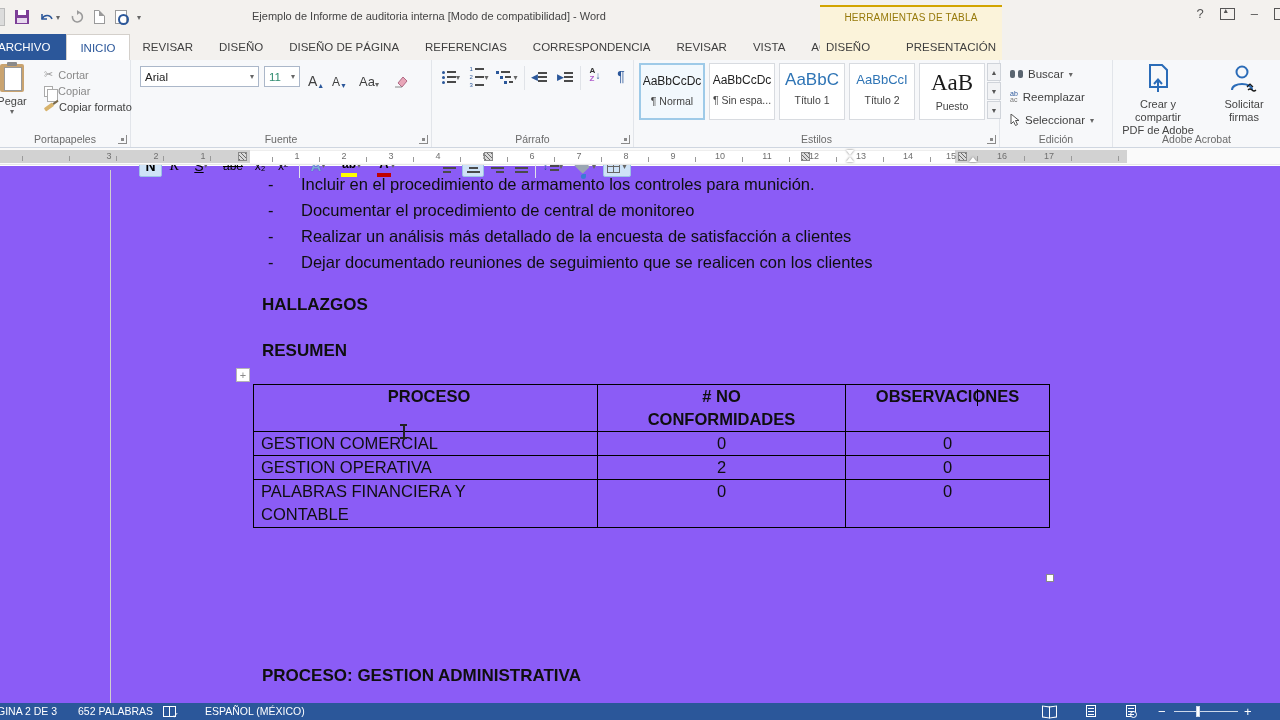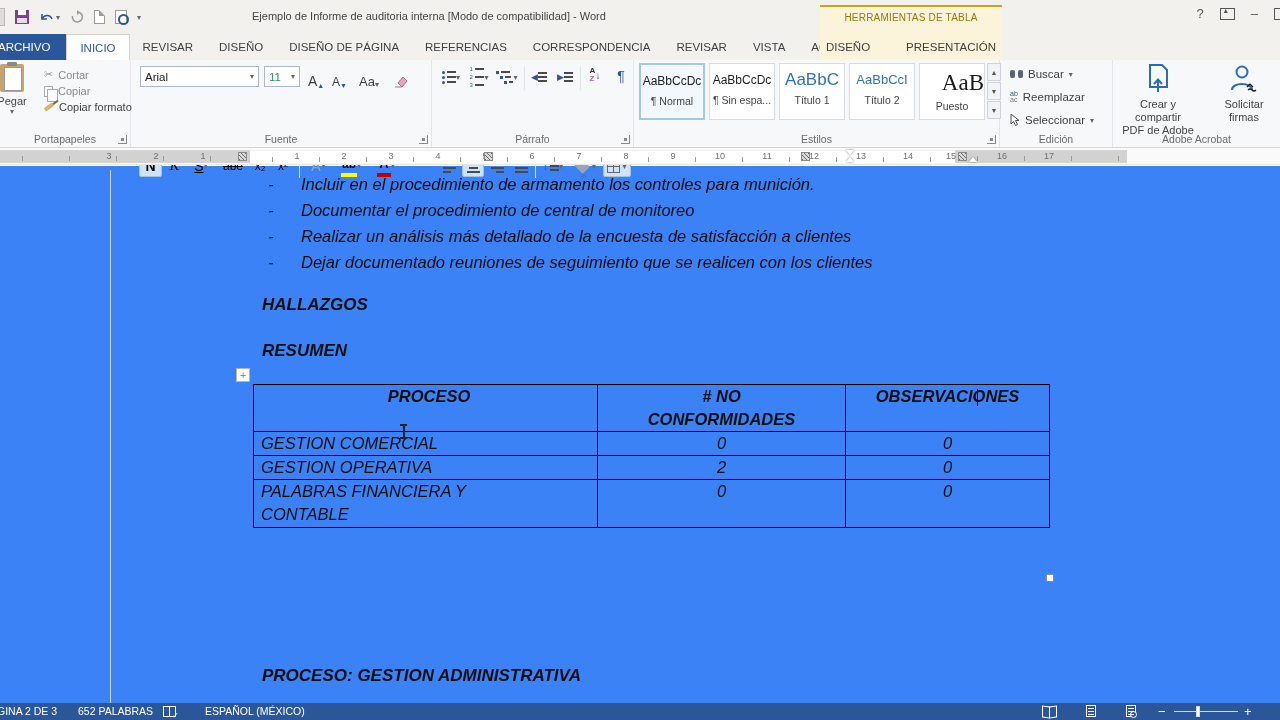--- a/index.html
+++ b/index.html
@@ -86,21 +86,21 @@
                linear-gradient(to bottom,transparent 5px,#666 5px 6px,transparent 6px); }
   .ico-bucket { width:12px; height:10px; background:#9aa6b2; transform:rotate(45deg); border-radius:1px; position:relative; }
   .ico-bucket::after { content:""; position:absolute; right:-5px; bottom:-4px; width:5px; height:5px; background:#3b7bd4; border-radius:50% 0 50% 50%; transform:rotate(-45deg); }
 
   
   .stylecard { position:absolute; top:3px; width:66px; height:57px; background:#fff; border:1px solid #d8dbe0; text-align:center; padding-top:9px; }
   .stylecard.selected { border:2px solid #9ecae8; background:#f2f8fd; }
   .stylecard .sample { font-size:12px; color:#222; line-height:14px; white-space:nowrap; overflow:hidden; }
   .stylecard .sample.h1 { font-size:17px; color:#2e74b5; }
   .stylecard .sample.h2 { font-size:13px; color:#2e74b5; }
-  .stylecard .sample.title { font-size:23px; font-family:"Liberation Serif", serif; color:#1a1a1a; line-height:20px;text-align:right; }
+  .stylecard .sample.title { font-size:23px; font-family:"Liberation Serif", serif; color:#1a1a1a; line-height:20px; }
   .stylecard .sname { font-size:10.5px; color:#444; margin-top:7px; white-space:nowrap; overflow:hidden; }
   .gal-arrows { position:absolute; display:flex; flex-direction:column; gap:1px; }
   .gal-arrows div { width:14px; height:18px; border:1px solid #d0d4da; background:#f2f3f5; font-size:7px; color:#555; text-align:center; line-height:17px; }
 
   
   .edrow { position:absolute; display:flex; align-items:center; gap:5px; font-size:11.5px; color:#3f3f3f; white-space:nowrap; }
   .ico-binoc { width:13px; height:8px; position:relative; }
   .ico-binoc::before, .ico-binoc::after { content:""; position:absolute; top:0; width:5px; height:8px; background:#5a6570; border-radius:2px; }
   .ico-binoc::before{ left:0; } .ico-binoc::after{ right:0; }
   .ico-replace { font-size:7px; line-height:6px; color:#2b579a; text-align:left; }
@@ -116,21 +116,21 @@
   .rseg.margin { background:#d2d2d2; }
   .rseg.active { background:#fff; border-top:1px solid #eee; }
   .ticks { position:absolute; top:6px; height:5px; left:0; right:0;
     background:repeating-linear-gradient(to right, transparent 0 22px, #9a9a9a 22px 23px, transparent 23px 47px); }
   .rnum { position:absolute; top:3px; font-size:9px; color:#6f6f6f; transform:translateX(-50%); }
   .hatch { position:absolute; top:4px; width:9px; height:9px; background:repeating-linear-gradient(45deg,#6a6a6a 0 1px,#d9d9d9 1px 3px); border:1px solid #8a8a8a; }
   .ind-top { position:absolute; top:2px; width:0; height:0; border-left:4px solid transparent; border-right:4px solid transparent; border-top:5px solid #fff; filter:drop-shadow(0 0 1px #777); }
   .ind-bot { position:absolute; top:9px; width:0; height:0; border-left:4px solid transparent; border-right:4px solid transparent; border-bottom:5px solid #fff; filter:drop-shadow(0 0 1px #777); }
 
   
-  .docarea { position:absolute; left:0; top:166px; width:1280px; height:537px; background:#3b82f6; overflow:hidden;font-style:italic; }
+  .docarea { position:absolute; left:0; top:166px; width:1280px; height:537px; background:#8b5cf6; overflow:hidden; }
   .pageedge { position:absolute; left:110px; top:4px; bottom:0; width:1px; background:#cfcfcf; }
   .doc-text { font-size:16.5px; color:#0f0f0f; }
   .bullets { position:absolute; left:268px; top:5px; list-style:none; }
   .bullets li { height:26px; line-height:26px; white-space:nowrap; }
   .bullets .dash { display:inline-block; width:33px; }
   .h-doc { position:absolute; font-weight:bold; font-size:17px; color:#0f0f0f; white-space:nowrap; }
   .wtable { position:absolute; left:253px; top:218px; border-collapse:collapse; table-layout:fixed; }
   .wtable td { border:1px solid #000; vertical-align:top; padding:0; font-size:16.5px; color:#0f0f0f; }
   .wtable .c1 { width:344px; padding-left:7px; }
   .wtable .c2 { width:248px; text-align:center; }

